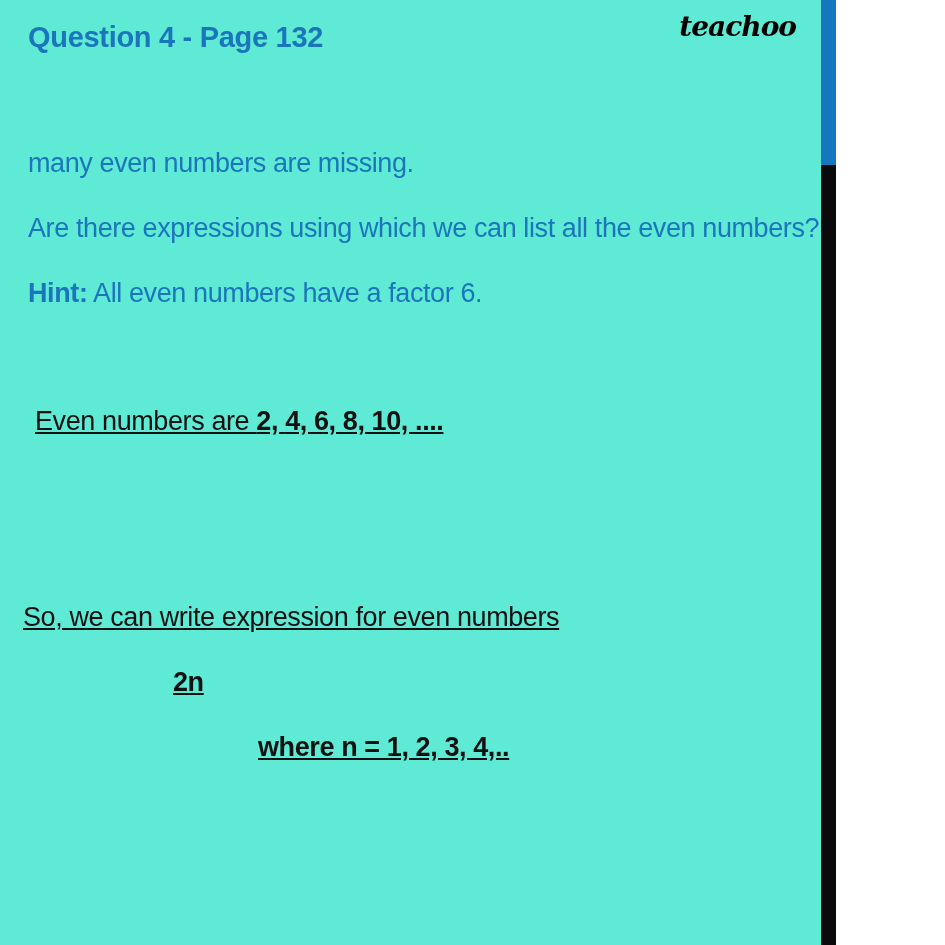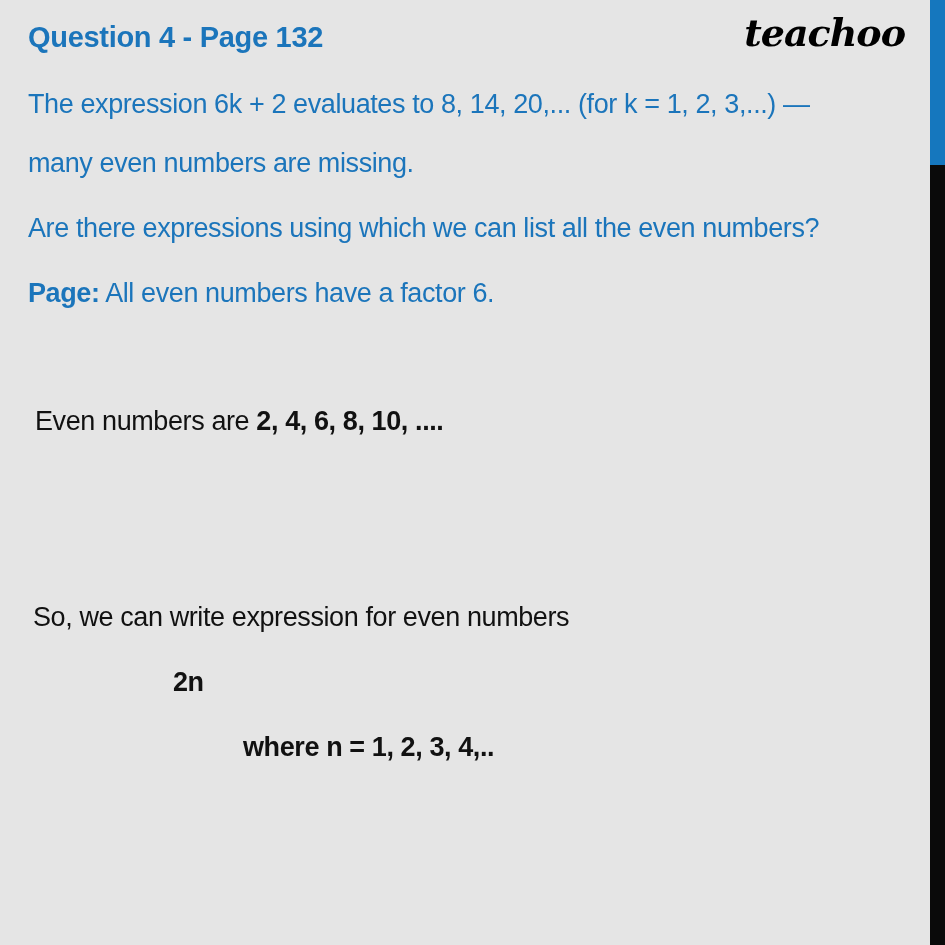--- a/index.html
+++ b/index.html
@@ -2,23 +2,23 @@
 <html style="--accent-blue: #1B75BB; --bar-blue: #1577BE; --bar-black: #0A0A0A;"><head>
 <meta charset="utf-8">
 <style>
   html, body {
     margin: 0;
     padding: 0;
     background: #ffffff;
   }
   .page {
     position: relative;
-    width: 945px;
+    width: 836px;
     height: 945px;
-    background: #e5e5e5;
+    background: #5eead4;
     overflow: hidden;
     font-family: "Liberation Sans", sans-serif;
   }
 
   
   .page-title {
     position: absolute;
     left: 28px;
     top: 21px;
     font-size: 29px;
@@ -27,21 +27,21 @@
     letter-spacing: -0.3px;
     margin: 0;
   }
   .logo {
     position: absolute;
     right: 40px;
     top: 10px;
     font-family: "DejaVu Serif", serif;
     font-style: italic;
     font-weight: bold;
-    font-size: 38px;
+    font-size: 28px;
     color: #000000;
     letter-spacing: -1px;
   }
 
   
   .q-line {
     position: absolute;
     left: 28px;
     color: var(--accent-blue);
     font-size: 27px;
@@ -54,26 +54,27 @@
   .q-line4 { top: 278px; }
   .bold { font-weight: bold; }
 
   
   .s-line {
     position: absolute;
     color: #111111;
     font-size: 27px;
     letter-spacing: -0.4px;
     white-space: nowrap;
+    text-decoration: underline;
   }
   .s-line1 { left: 35px; top: 406px; }
   .s-line2 { left: 33px; top: 471px; }
-  .s-line3 { left: 33px; top: 602px; }
+  .s-line3 { left: 23px; top: 602px; }
   .s-expr  { left: 173px; top: 667px; font-weight: bold; text-align: right; }
-  .s-cond  { left: 243px; top: 732px; font-weight: bold; }
+  .s-cond  { left: 258px; top: 732px; font-weight: bold; }
 
   
   .edge-bar {
     position: absolute;
     right: 0;
     top: 0;
     width: 15px;
     height: 945px;
   }
   .edge-bar .bar-blue {
@@ -95,28 +96,27 @@
 </style>
 </head>
 <body>
 
 <div class="page">
 
   <h1 class="page-title">Question 4 - Page 132</h1>
 
   <div class="logo">teachoo</div>
 
-  <div class="q-line q-line1">The expression 6k + 2 evaluates to 8, 14, 20,... (for k = 1, 2, 3,...) —</div>
 
   <div class="q-line q-line3">Are there expressions using which we can list all the even numbers?</div>
 
   <div class="q-line q-line2">many even numbers are missing.</div>
 
   <div class="q-line q-line4">
-    <span class="bold">Page:</span><span> All even numbers have a factor 6.</span>
+    <span class="bold">Hint:</span><span> All even numbers have a factor 6.</span>
   </div>
 
   <div class="s-line s-line1">
     <span>Even numbers are </span><span class="bold">2, 4, 6, 8, 10, ....</span>
   </div>
 
 
   <div class="s-line s-line3">So, we can write expression for even numbers</div>
 
   <div class="s-line s-expr">2n</div>

